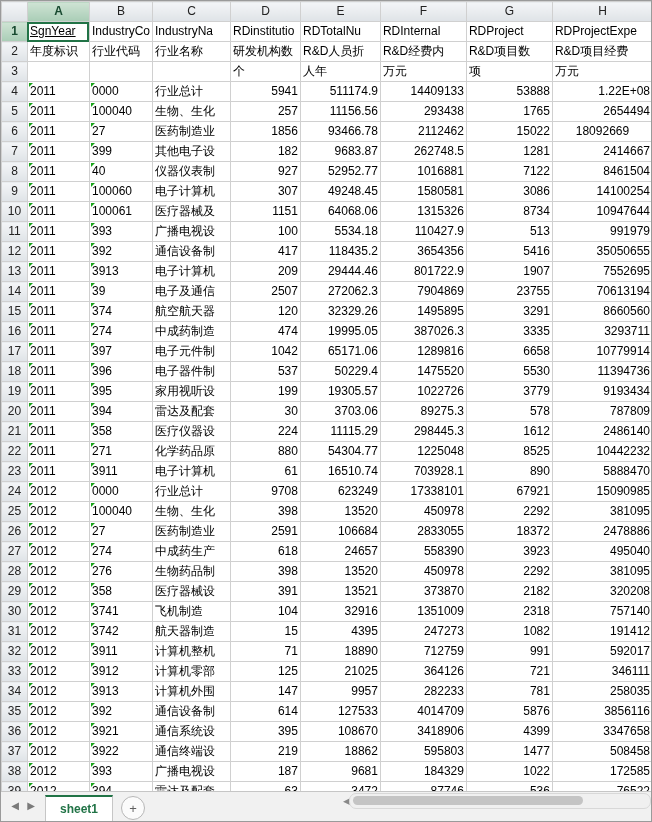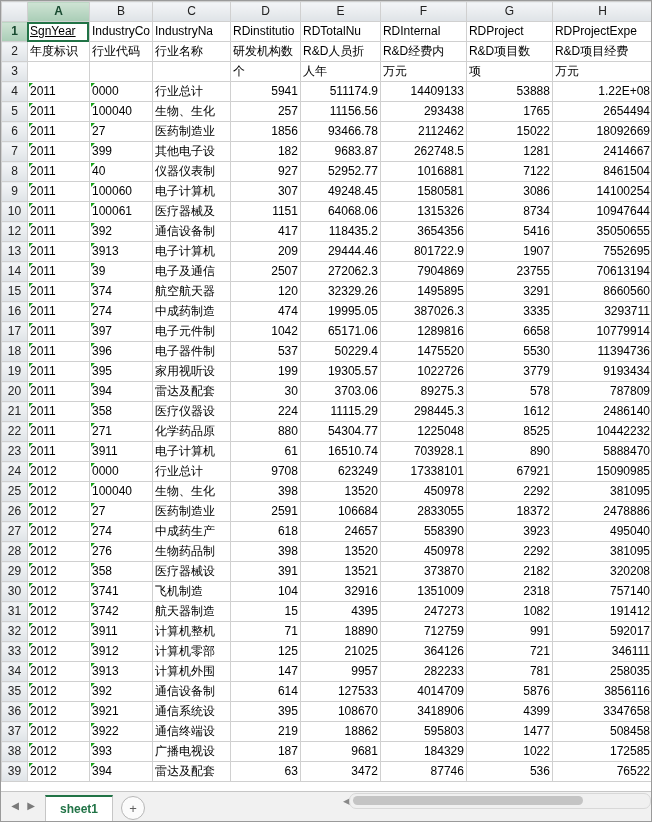--- a/index.html
+++ b/index.html
@@ -241,21 +241,21 @@
           </tr>
           <tr>
             <th class="rowhead">6</th>
             <td class="cell txt flag" style="width: 62px;">2011</td>
             <td class="cell txt flag" style="width: 62px;">27</td>
             <td class="cell txt" style="width: 78px;">医药制造业</td>
             <td class="cell num" style="width: 70px;">1856</td>
             <td class="cell num" style="width: 80px;">93466.78</td>
             <td class="cell num" style="width: 86px;">2112462</td>
             <td class="cell num" style="width: 86px;">15022</td>
-            <td class="cell num" style="width: 100px;">18092669</td>
+            <td class="cell num" style="width: 100px; text-align: center;">18092669</td>
           </tr>
           <tr>
             <th class="rowhead">7</th>
             <td class="cell txt flag" style="width: 62px;">2011</td>
             <td class="cell txt flag" style="width: 62px;">399</td>
             <td class="cell txt" style="width: 78px;">其他电子设</td>
             <td class="cell num" style="width: 70px;">182</td>
             <td class="cell num" style="width: 80px;">9683.87</td>
             <td class="cell num" style="width: 86px;">262748.5</td>
             <td class="cell num" style="width: 86px;">1281</td>
@@ -286,20 +286,31 @@
           <tr>
             <th class="rowhead">10</th>
             <td class="cell txt flag" style="width: 62px;">2011</td>
             <td class="cell txt flag" style="width: 62px;">100061</td>
             <td class="cell txt" style="width: 78px;">医疗器械及</td>
             <td class="cell num" style="width: 70px;">1151</td>
             <td class="cell num" style="width: 80px;">64068.06</td>
             <td class="cell num" style="width: 86px;">1315326</td>
             <td class="cell num" style="width: 86px;">8734</td>
             <td class="cell num" style="width: 100px;">10947644</td>
+          </tr>
+          <tr>
+            <th class="rowhead">11</th>
+            <td class="cell txt flag" style="width: 62px;">2011</td>
+            <td class="cell txt flag" style="width: 62px;">393</td>
+            <td class="cell txt" style="width: 78px;">广播电视设</td>
+            <td class="cell num" style="width: 70px;">100</td>
+            <td class="cell num" style="width: 80px;">5534.18</td>
+            <td class="cell num" style="width: 86px;">110427.9</td>
+            <td class="cell num" style="width: 86px;">513</td>
+            <td class="cell num" style="width: 100px;">991979</td>
           </tr>
           <tr>
             <th class="rowhead">12</th>
             <td class="cell txt flag" style="width: 62px;">2011</td>
             <td class="cell txt flag" style="width: 62px;">392</td>
             <td class="cell txt" style="width: 78px;">通信设备制</td>
             <td class="cell num" style="width: 70px;">417</td>
             <td class="cell num" style="width: 80px;">118435.2</td>
             <td class="cell num" style="width: 86px;">3654356</td>
             <td class="cell num" style="width: 86px;">5416</td>

